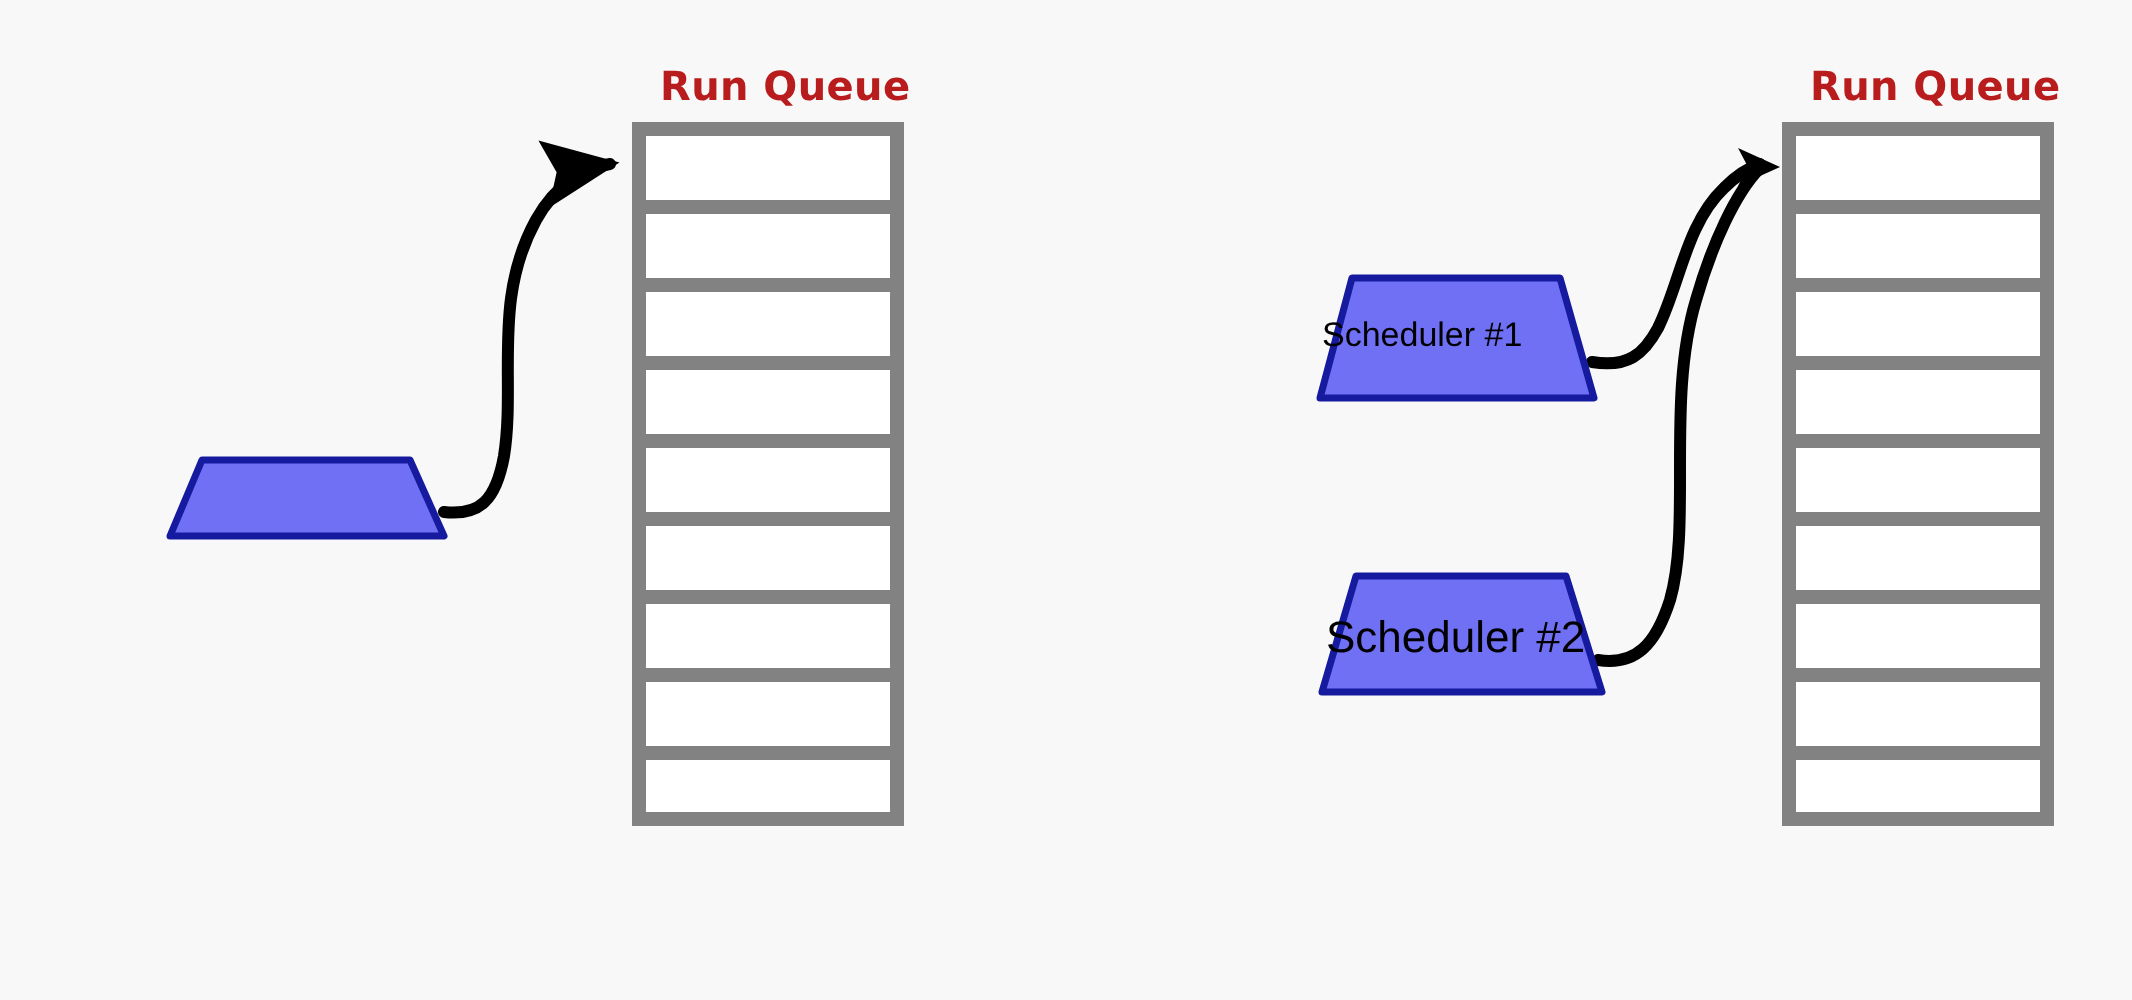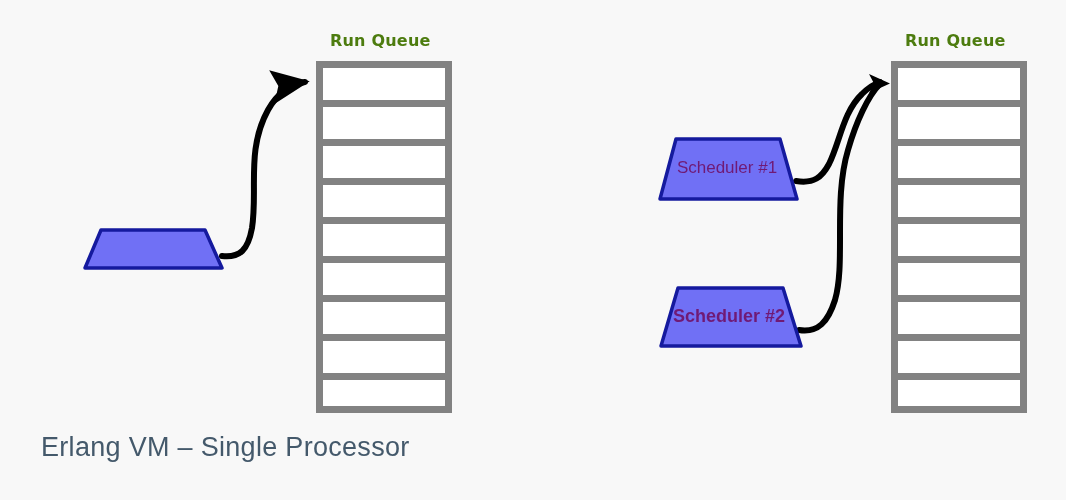--- a/index.html
+++ b/index.html
@@ -21,45 +21,44 @@
   .diagram-svg {
     position: absolute;
     left: 0;
     top: 0;
     width: 1066px;
     height: 500px;
   }
   .queue-label {
     position: absolute;
     font-family: "DejaVu Sans", sans-serif;
-    font-size: 16px;
+    font-size: 20px;
     font-weight: 600;
-    color: #4d7c0f;
+    color: #b91c1c;
     white-space: nowrap;
     letter-spacing: 0.2px;
   }
   .caption {
     position: absolute;
     font-family: "Liberation Sans", sans-serif;
     font-size: 27px;
     font-weight: 400;
     color: #44596b;
     white-space: nowrap;
     letter-spacing: 0.3px;
   }
   .sched-label {
     position: absolute;
     font-family: "Liberation Sans", sans-serif;
-    color: #701a75;
+    color: #000000;
     white-space: nowrap;
     pointer-events: none;
-    text-align: center;
   }
   .sched-label.s1 { font-size: 17px; }
-  .sched-label.s2 { font-size: 18px; font-weight: bold; }
+  .sched-label.s2 { font-size: 22px; }
   .sched-label.s0 { font-size: 17px; }
 </style>
 </head>
 <body>
 
 <div id="canvas">
 
   <svg class="diagram-svg" viewBox="0 0 1066 500">
     <defs>
       <marker id="arrowhead" markerWidth="7" markerHeight="7" refX="5.6" refY="3.1" orient="auto" markerUnits="strokeWidth">
@@ -116,16 +115,15 @@
 
   <div class="queue-label" style="left:330px; top:31px;">Run Queue</div>
 
   <div class="queue-label" style="left:905px; top:31px;">Run Queue</div>
 
 
   <div class="sched-label s1" style="left:661px; top:158px; width:132px;">Scheduler #1</div>
 
   <div class="sched-label s2" style="left:663px; top:306px; width:132px;">Scheduler #2</div>
 
-  <div class="caption" style="left:41px; top:432px;">Erlang VM – Single Processor</div>
 
 
 </div>
 
 </body></html>

